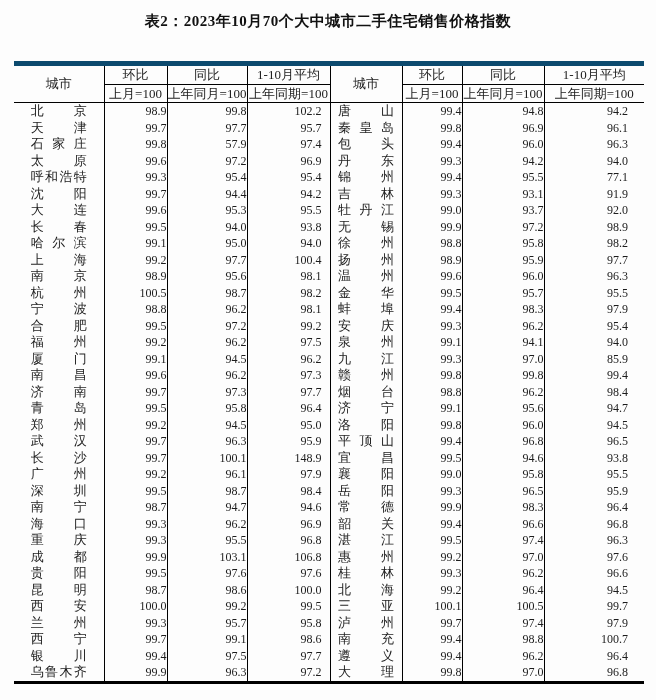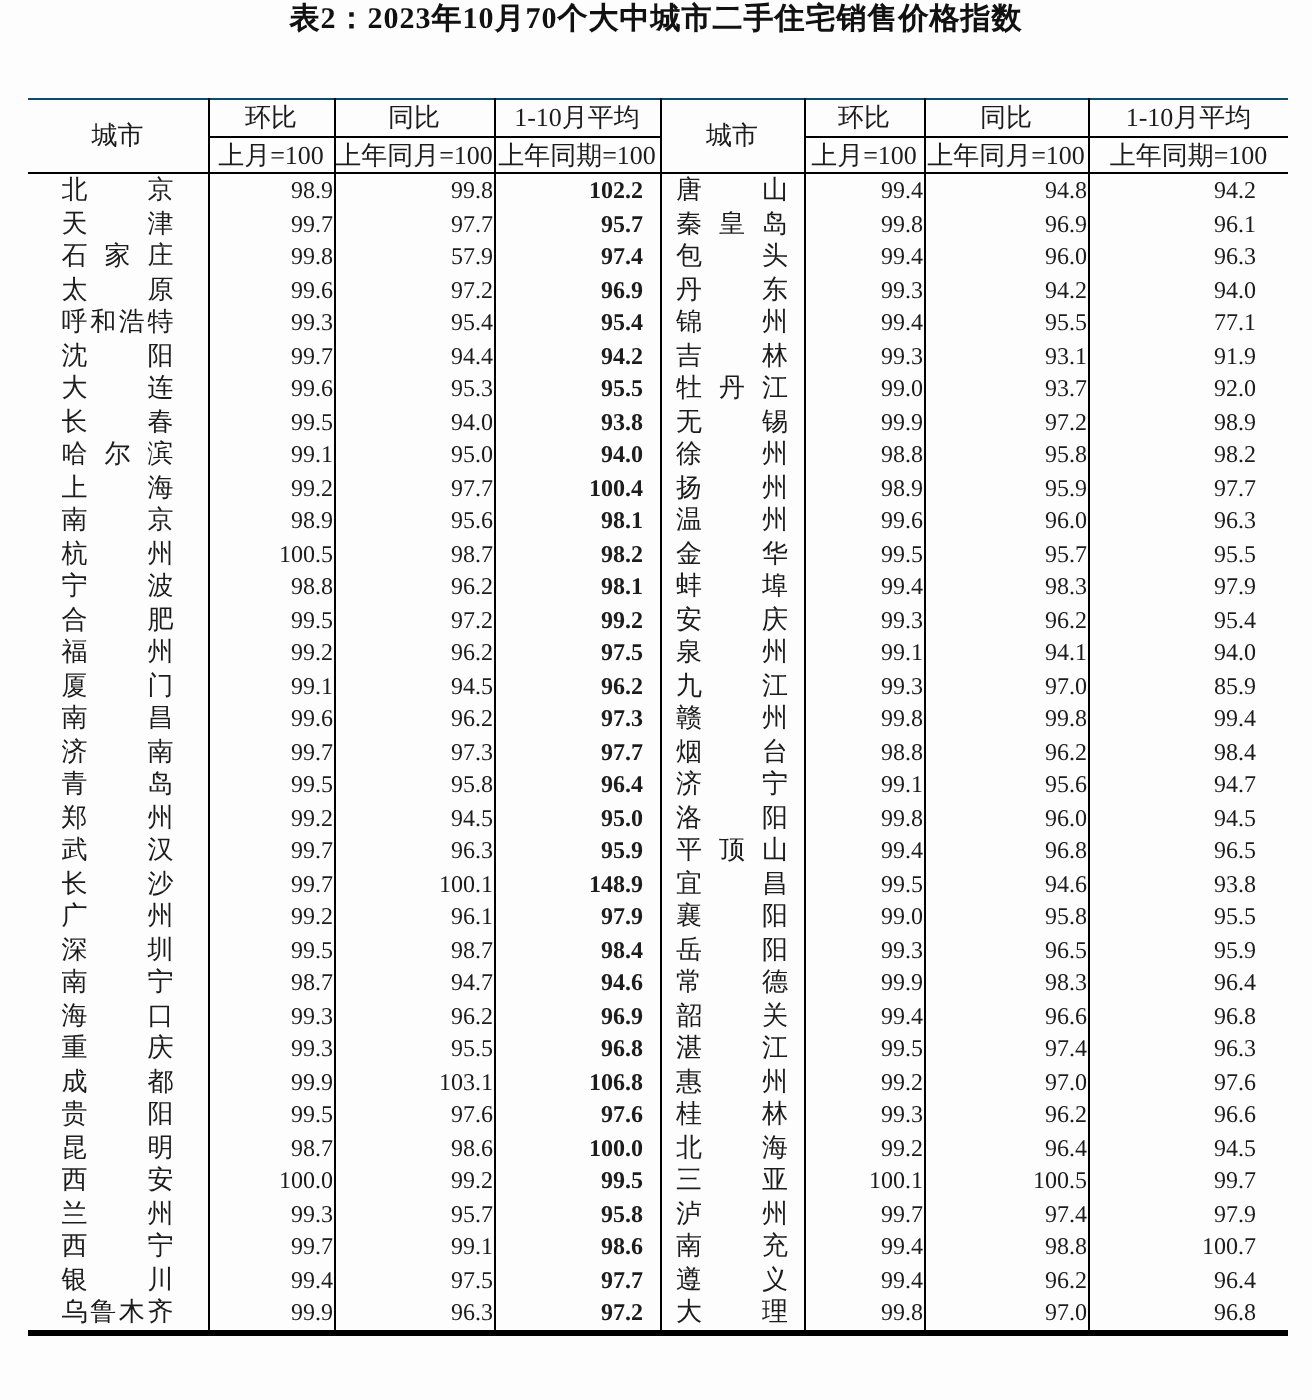--- a/index.html
+++ b/index.html
@@ -9,32 +9,33 @@
     font-family: "Liberation Serif", "DejaVu Serif", serif;
     color: #1c1c1c;
   }
   body {
     width: 656px;
     height: 700px;
     overflow: hidden;
     position: relative;
   }
   .title {
+    margin-top: 12px;
     text-align: center;
     font-size: 15px;
     font-weight: bold;
     letter-spacing: 0.5px;
     color: #111;
   }
   table.idx {
     margin: 30px 0 0 14px;
     width: 630px;
     border-collapse: collapse;
     table-layout: fixed;
-    border-top: 1px solid #0c4a6e;
+    border-top: 5px solid #0c4a6e;
     border-bottom: 3px solid #000;
   }
   table.idx th, table.idx td {
     padding: 0;
     font-weight: normal;
     vertical-align: middle;
     overflow: hidden;
     white-space: nowrap;
   }
   
@@ -54,21 +55,21 @@
   tbody td {
     height: 16.5px;
     line-height: 16.5px;
     font-size: 12px;
   }
   td.num {
     text-align: right;
     padding-right: 8px;
     font-size: 12px;
   }
-  td.num.lastL { padding-right: 8px; font-weight: bold; }
+  td.num.lastL { padding-right: 8px; }
   td.num.lastR { padding-right: 16px; }
   td.city { font-size: 13px; }
   .cityname {
     display: flex;
     justify-content: space-between;
     width: 56px;
     margin: 0 auto;
   }
   .cityname i { font-style: normal; }
 </style>

